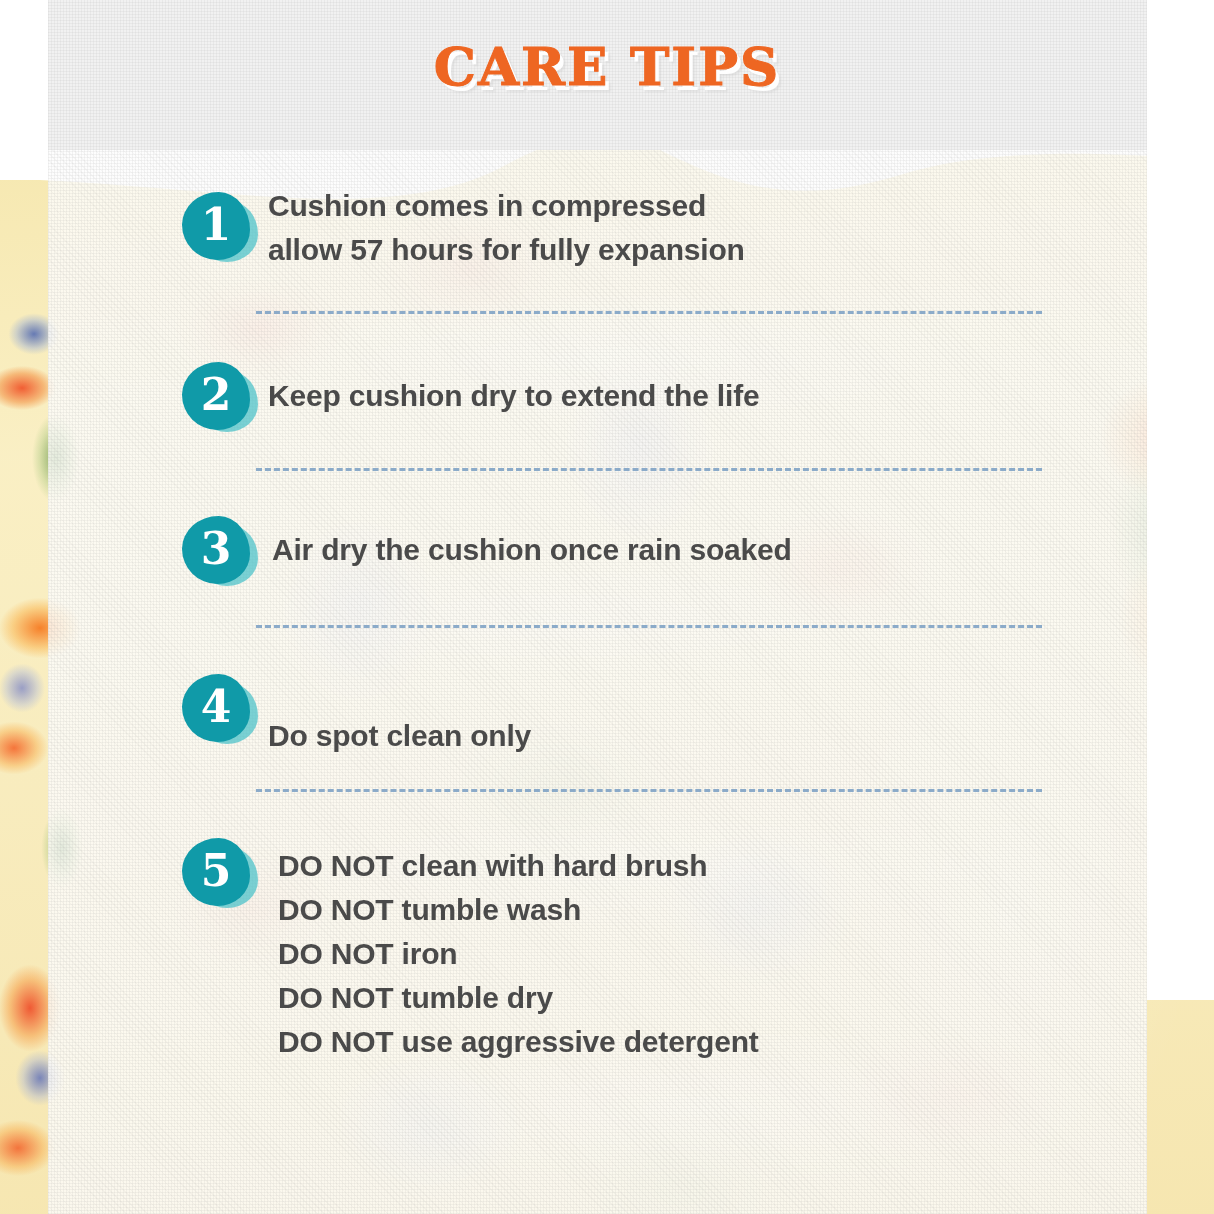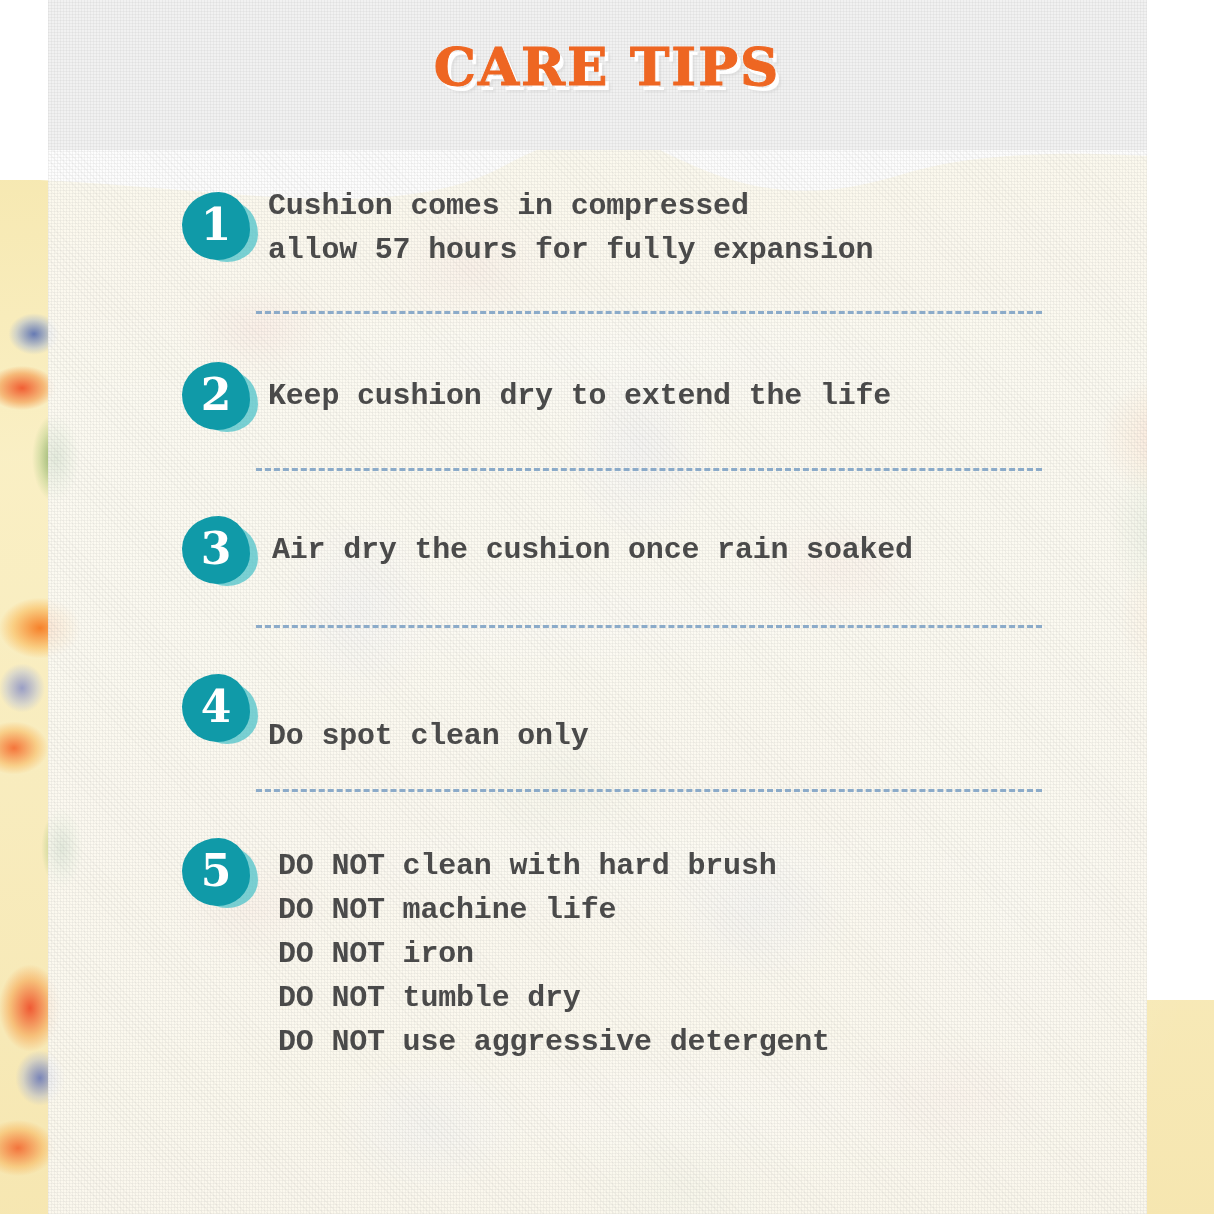--- a/index.html
+++ b/index.html
@@ -158,21 +158,21 @@
     font-weight:bold;
     font-size:44px;
     line-height:1;
     padding-bottom:3px;
     box-sizing:border-box;
   }
 
   .tip-text{
     position:absolute;
     color:#4a4a4a;
-    font-family:Liberation Mono, monospace;
+    font-family:Liberation Sans, sans-serif;
     font-weight:bold;
     font-size:30px;
     line-height:44px;
     letter-spacing:-.2px;
     white-space:nowrap;
   }
   .tip-text .line{display:block;}
 
   .divider{
     position:absolute;
@@ -268,21 +268,21 @@
       <div class="divider" style="left:256px; top:789px; width:786px;"></div>
 
       <div class="tip">
         <div class="badge" style="left:182px; top:838px;">
           <div class="blob-shadow"></div>
           <div class="blob-main"></div>
           <div class="num">5</div>
         </div>
         <div class="tip-text" style="left:270px; top:844px;margin-left:8px;">
           <span class="line">DO NOT clean with hard brush</span>
-          <span class="line">DO NOT machine life</span>
+          <span class="line">DO NOT tumble wash</span>
           <span class="line">DO NOT iron</span>
           <span class="line">DO NOT tumble dry</span>
           <span class="line">DO NOT use aggressive detergent</span>
         </div>
       </div>
 
     </div>
   </div>
 </div>
 

